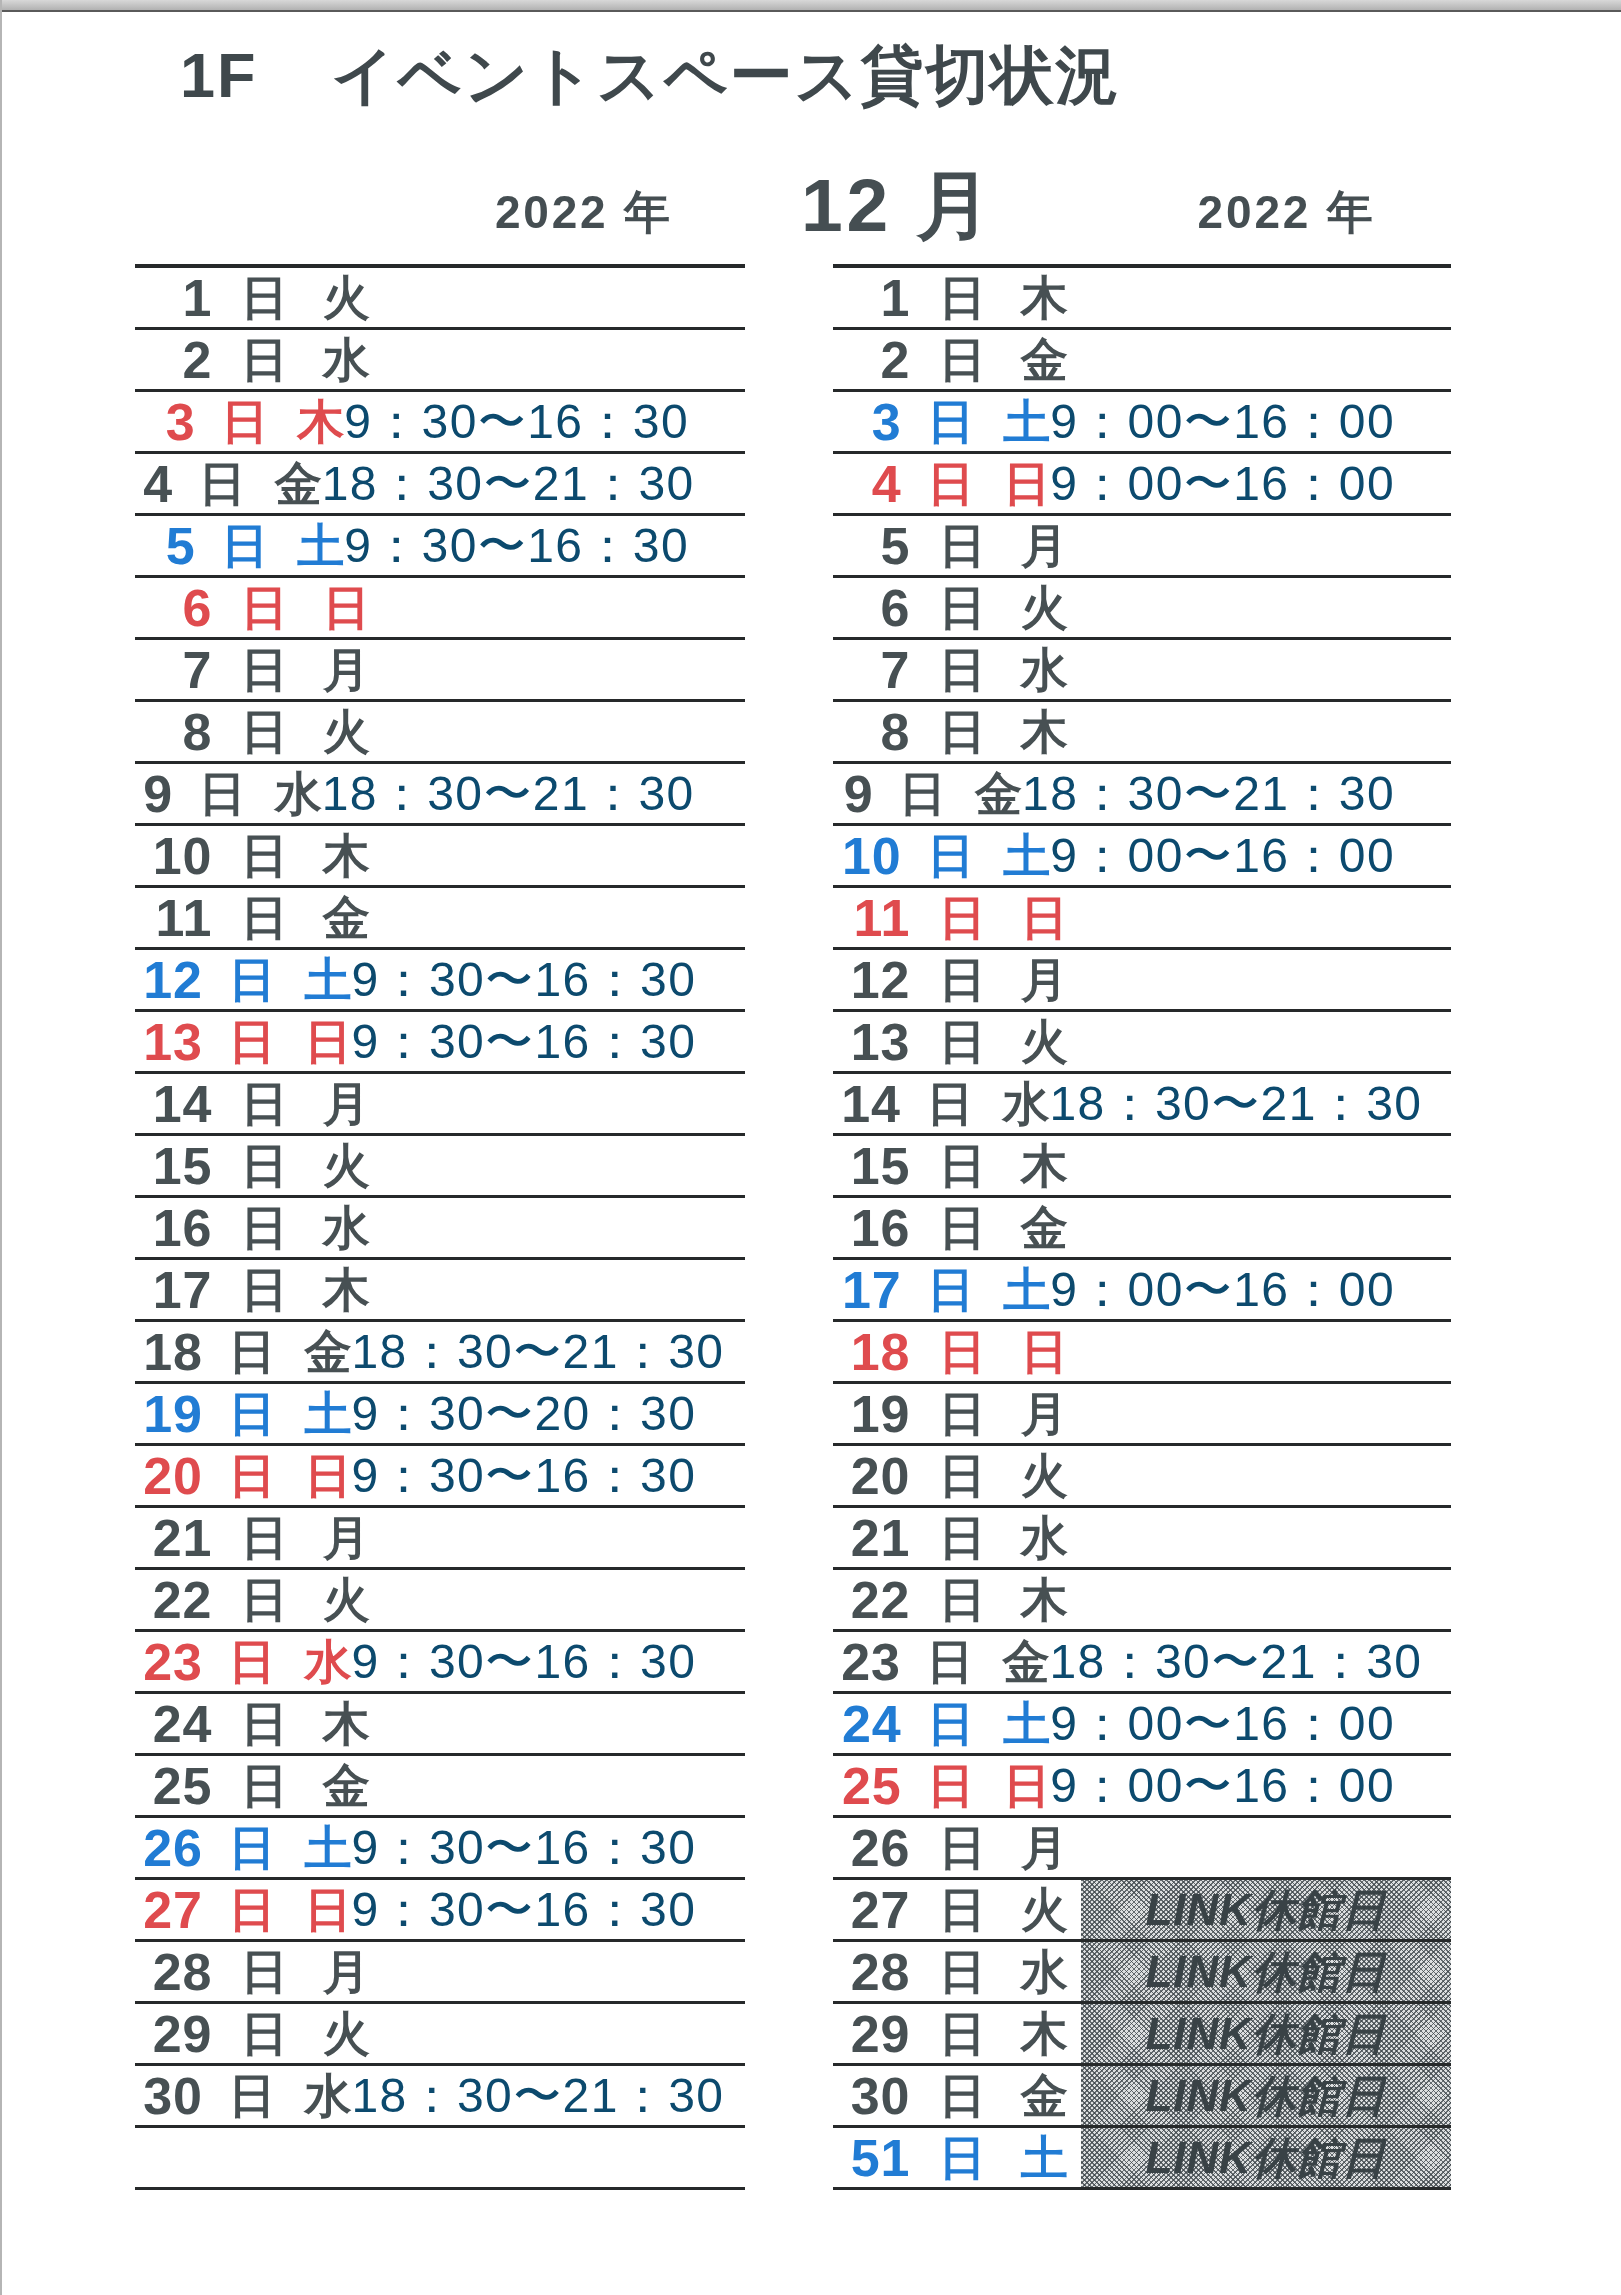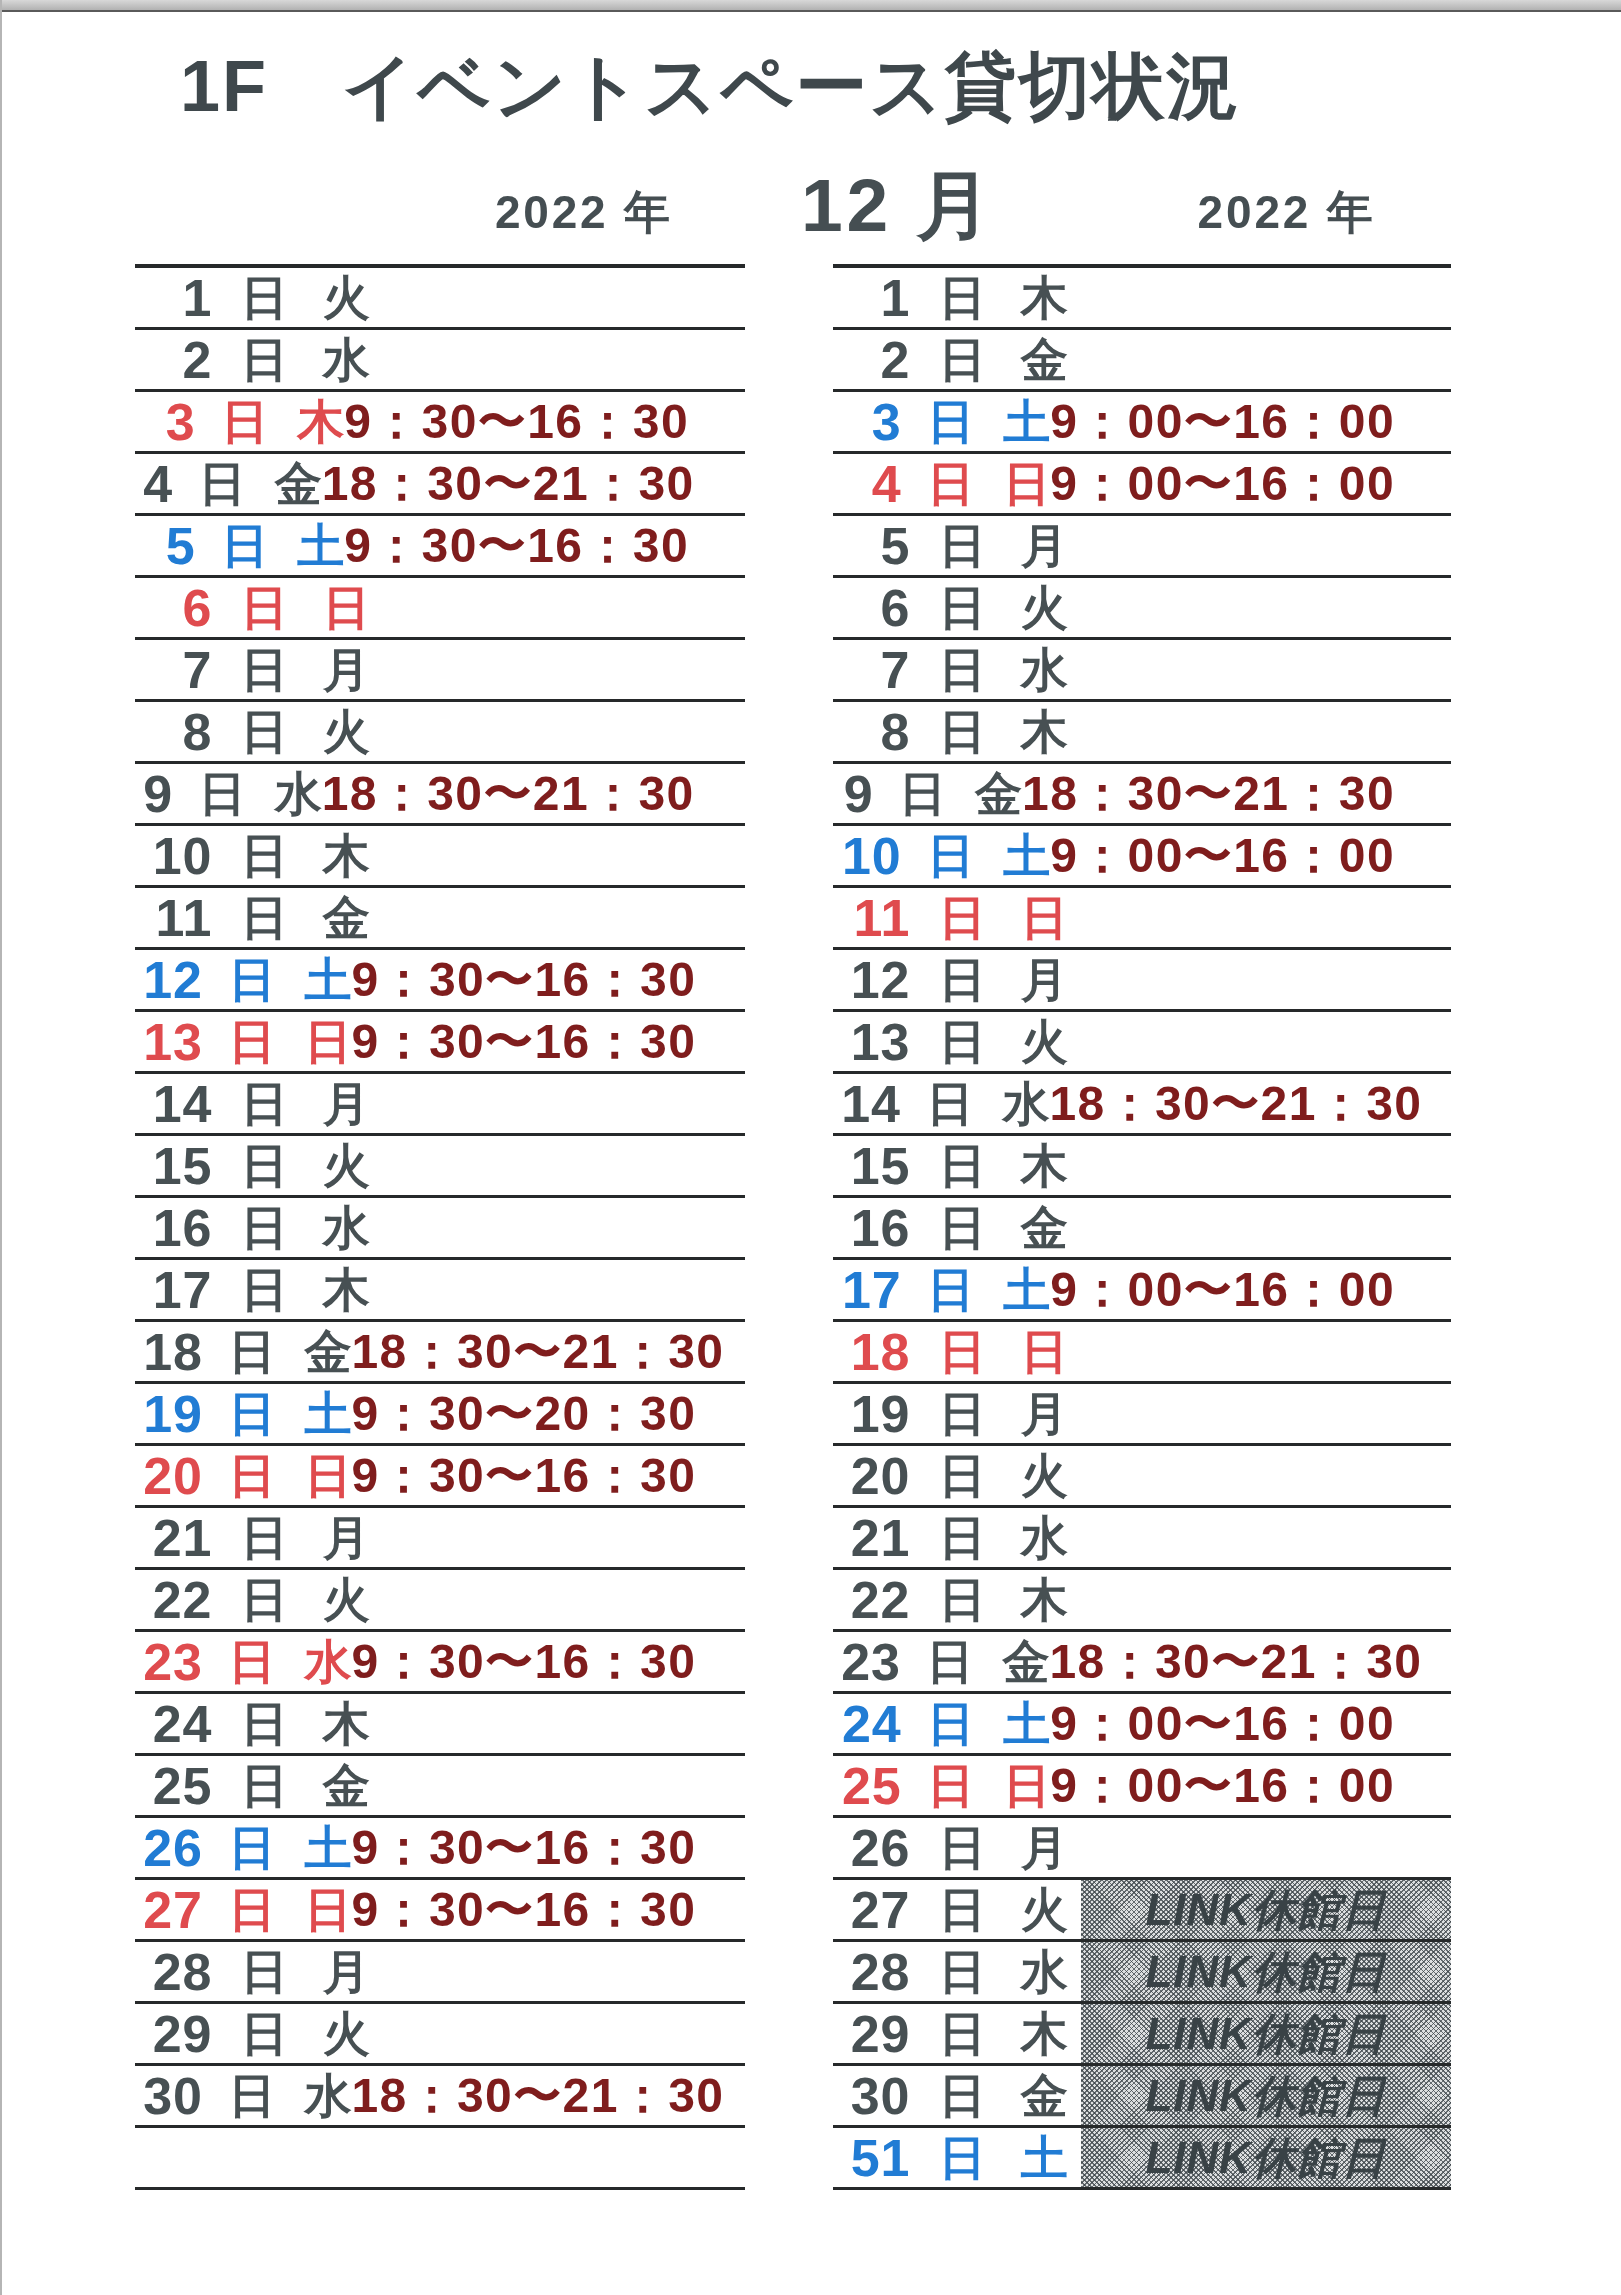--- a/index.html
+++ b/index.html
@@ -6,41 +6,41 @@
   body{
     width:1622px;height:2295px;position:relative;background:#ffffff;
     font-family:"Liberation Sans","DejaVu Sans",sans-serif;
     font-weight:700;color:#475053;overflow:hidden;
   }
   
   .scan-top{position:absolute;top:0;left:0;width:1622px;height:10.2px;
     background:linear-gradient(#d8d8d8,#b2b2b2);border-bottom:2.3px solid #5a5a5a;}
   .scan-left{position:absolute;top:0;left:0;width:2.3px;height:2295px;background:#b5b5b5;}
   
-  .title{position:absolute;top:47px;left:180px;font-size:72px;line-height:1.1;
+  .title{position:absolute;top:41px;left:180px;font-size:63px;line-height:1.1;
     color:#3f484c;letter-spacing:1.9px;white-space:nowrap;text-align:right;}
   .title .floor{margin-right:74px;}
   
   .month{position:absolute;top:160px;}
   .month.m0{left:135px;width:610px;}
   .month.m1{left:833px;width:618px;}
   .month-header{position:relative;height:104px;border-bottom:4.2px solid #26292a;}
   .month-label{position:absolute;left:-32px;bottom:7.4px;font-size:75px;
     letter-spacing:3.7px;color:#454e52;white-space:nowrap;}
   .year-label{position:absolute;left:59%;bottom:20.4px;font-size:46px;
     letter-spacing:2.8px;color:#454e52;white-space:nowrap;}
   
   .row{position:relative;display:flex;align-items:center;height:62px;
     border-bottom:3.7px solid #26292a;box-sizing:border-box;padding-left:8.3px;}
   .cell{display:inline-block;line-height:1;}
   .num{width:69px;text-align:right;font-size:52px;letter-spacing:0.9px;}
   .counter{width:53px;margin-left:25.5px;text-align:center;font-size:47px;}
   .wd{width:53px;margin-left:29px;text-align:center;font-size:47px;}
-  .time{flex:1;text-align:left;font-size:48px;font-weight:700;
-    letter-spacing:1.4px;color:#7f1d1d;padding-right:56px;white-space:nowrap;}
+  .time{flex:1;text-align:left;font-size:48px;font-weight:400;
+    letter-spacing:1.4px;color:#0c4a6e;padding-right:56px;white-space:nowrap;}
   .row.sunday .num,.row.sunday .counter,.row.sunday .wd{color:#df4b4e;}
   .row.saturday .num,.row.saturday .counter,.row.saturday .wd{color:#217cd4;}
   
   .closed-cell{position:absolute;left:248px;right:0;top:0;bottom:0;
     display:flex;align-items:center;justify-content:center;
     background-color:#dddfe0;
     background-image:
       repeating-linear-gradient(45deg,rgba(58,66,71,0.75) 0 1.2px,transparent 1.2px 3.5px),
       repeating-linear-gradient(135deg,rgba(58,66,71,0.75) 0 1.2px,transparent 1.2px 3.5px); font-style: italic;}
   .closed-label{font-size:44px;color:#394246;letter-spacing:0.9px;

